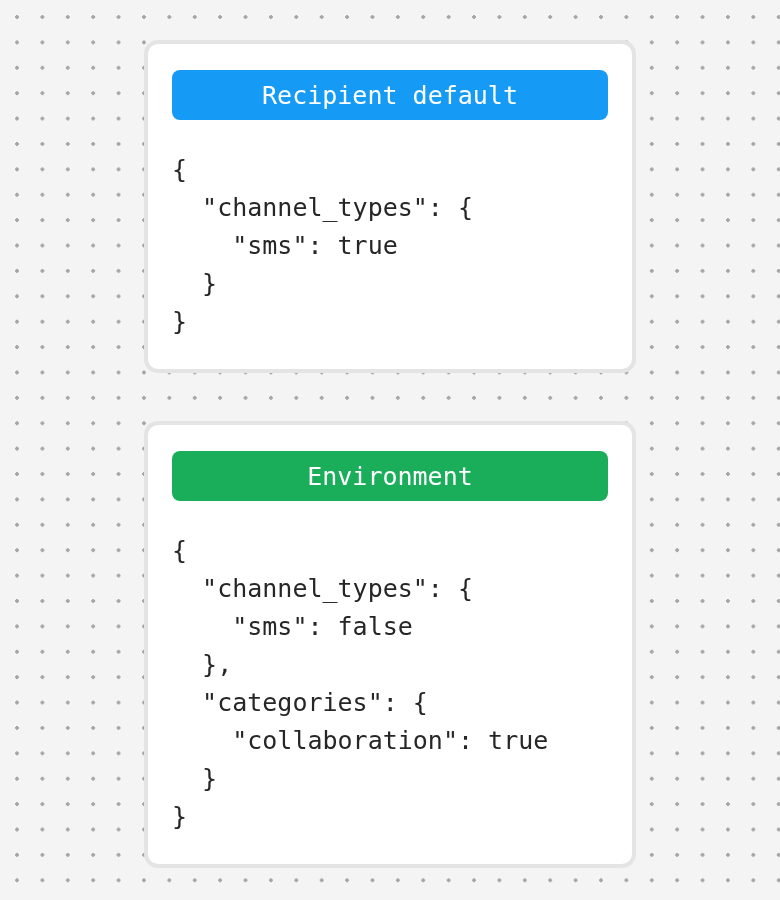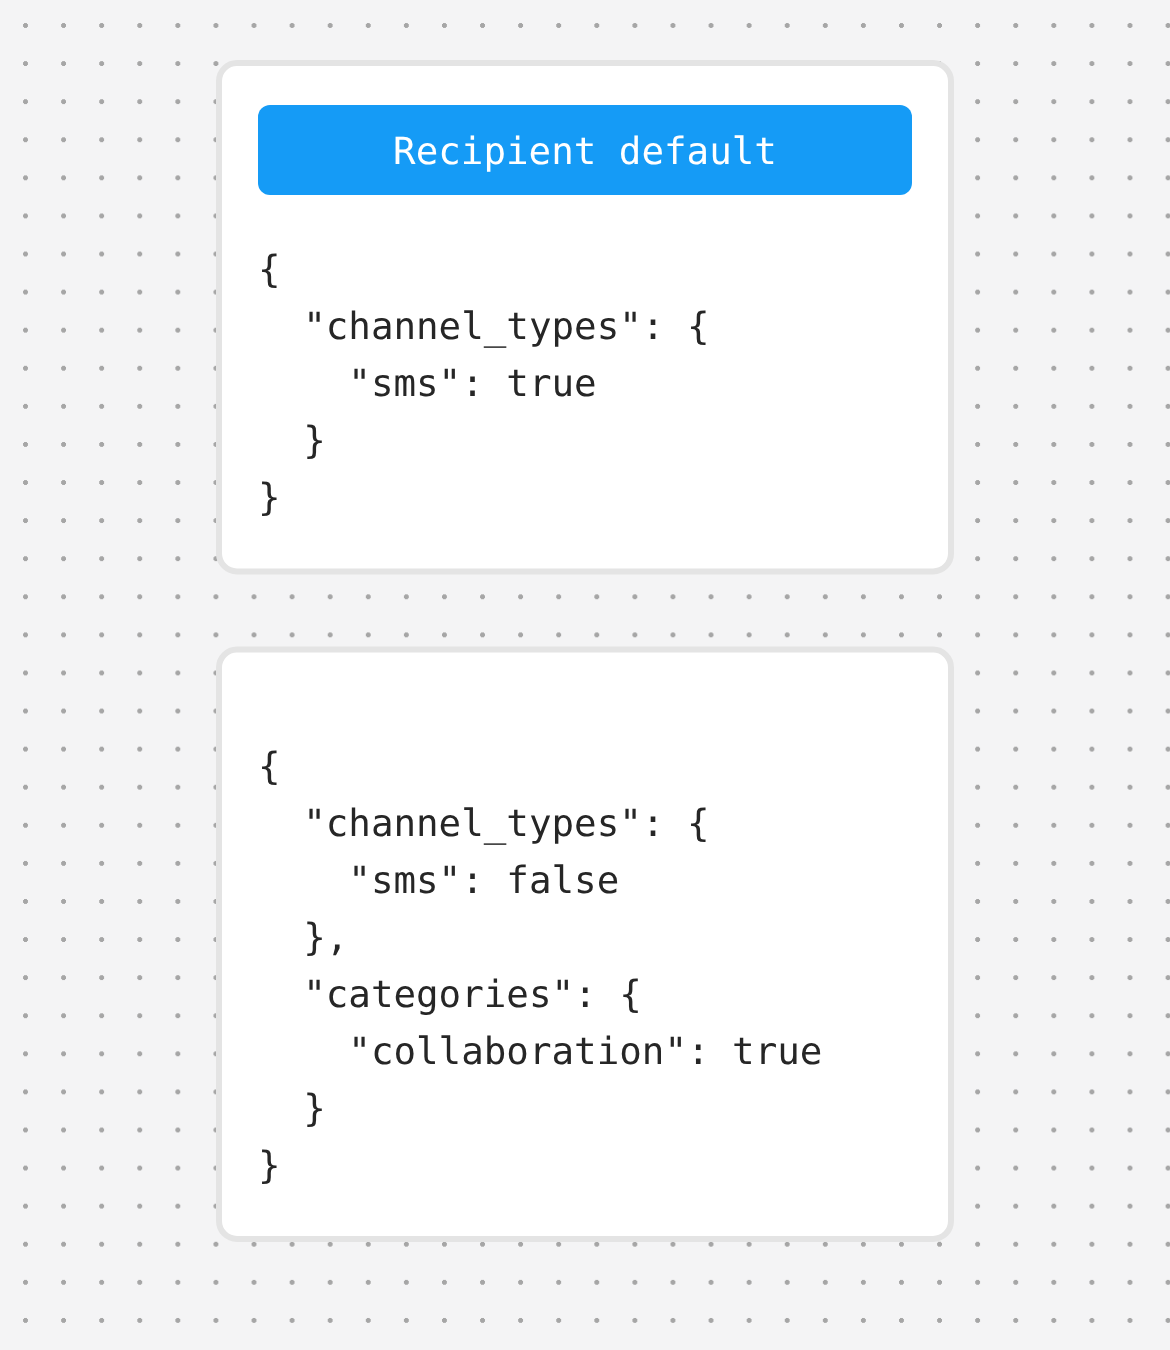--- a/index.html
+++ b/index.html
@@ -31,21 +31,21 @@
   .card {
     width: 492px;
     background: #ffffff;
     border: 4px solid var(--card-border, #e4e4e4);
     border-radius: 14px;
     padding: 26px 24px 28px 24px;
     flex-shrink: 0;
   }
 
   .card-badge {
-    height: 60px;
+    height: 50px;
     border-radius: 8px;
     display: flex;
     align-items: center;
     justify-content: center;
     color: #ffffff;
     font-size: 25px;
     line-height: 1;
     white-space: pre;
   }
 
@@ -66,20 +66,21 @@
   <div class="card">
     <div class="card-badge" style="background-color: rgb(21, 155, 246);">Recipient default</div>
     <pre class="card-code">{
   "channel_types": {
     "sms": true
   }
 }</pre>
   </div>
 
   <div class="card">
+    <div class="card-badge" style="background-color: rgb(26, 173, 90);">Environment</div>
     <pre class="card-code">{
   "channel_types": {
     "sms": false
   },
   "categories": {
     "collaboration": true
   }
 }</pre>
   </div>
 

